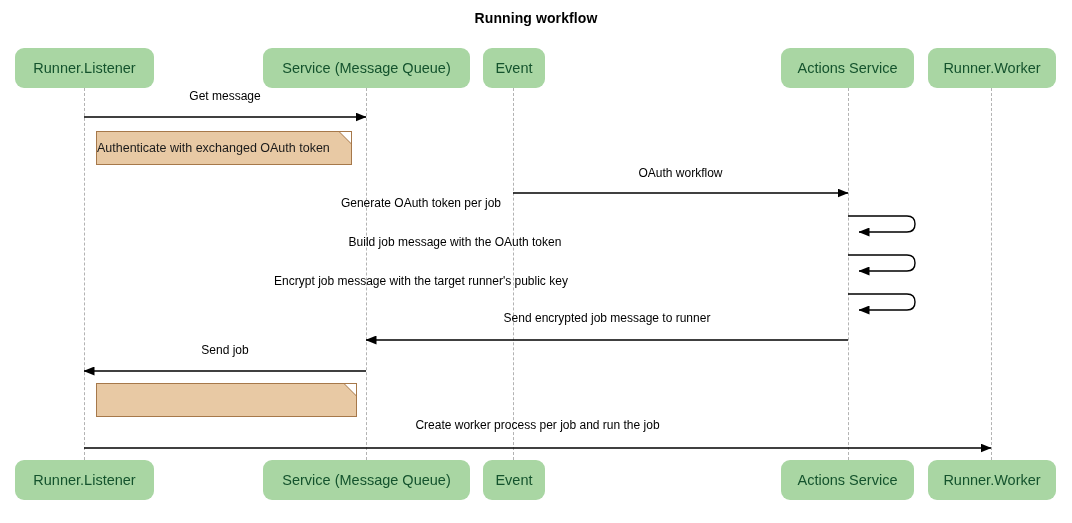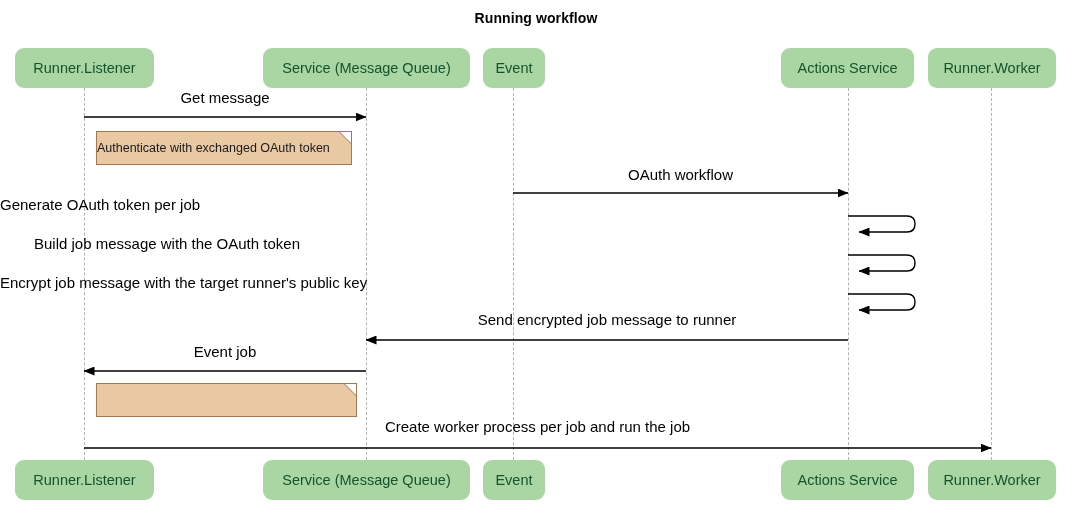--- a/index.html
+++ b/index.html
@@ -41,27 +41,27 @@
     height: 40px;
     white-space: nowrap;
   }
   .lifeline {
     position: absolute;
     width: 0;
     border-left: 1px dashed #b3b3b3;
   }
   .msg-label {
     position: absolute;
-    font-size: 15px;
+    font-size: 12px;
     color: #000000;
     white-space: nowrap;
     text-align: center;
   }
   .msg-label.right-anchored {
-    text-align: left;
+    text-align: center;
   }
   .note {
     position: absolute;
     box-sizing: border-box;
     background: #e8c9a4;
     border: 1px solid #a6784a;
     font-size: 12.5px;
     color: #1a1a1a;
     height: 34px;
     display: flex;
@@ -132,21 +132,21 @@
       </g>
   </svg>
 
   <div id="labels-layer">
       <div class="msg-label" style="left: 84px; width: 282px; top: 89px;">Get message</div>
       <div class="msg-label" style="left: 513px; width: 335px; top: 166px;">OAuth workflow</div>
       <div class="msg-label right-anchored" style="left: 0px; width: 842px; top: 196px;">Generate OAuth token per job</div>
       <div class="msg-label right-anchored" style="left: 0px; width: 842px; top: 235px; padding-left: 34px;">Build job message with the OAuth token</div>
       <div class="msg-label right-anchored" style="left: 0px; width: 842px; top: 274px;">Encrypt job message with the target runner's public key</div>
       <div class="msg-label" style="left: 366px; width: 482px; top: 311px;">Send encrypted job message to runner</div>
-      <div class="msg-label" style="left: 84px; width: 282px; top: 343px;">Event job</div>
+      <div class="msg-label" style="left: 84px; width: 282px; top: 343px;">Send job</div>
       <div class="msg-label" style="left: 84px; width: 907px; top: 418px;">Create worker process per job and run the job</div>
     </div>
 
   <div id="notes-layer">
       <div class="note" style="left: 96px; top: 131px; width: 256px;">
         <span>Authenticate with exchanged OAuth token</span>
         <span class="note-fold-edge"></span>
         <span class="note-fold"></span>
       </div>
       <div class="note" style="left: 96px; top: 383px; width: 261px;">

